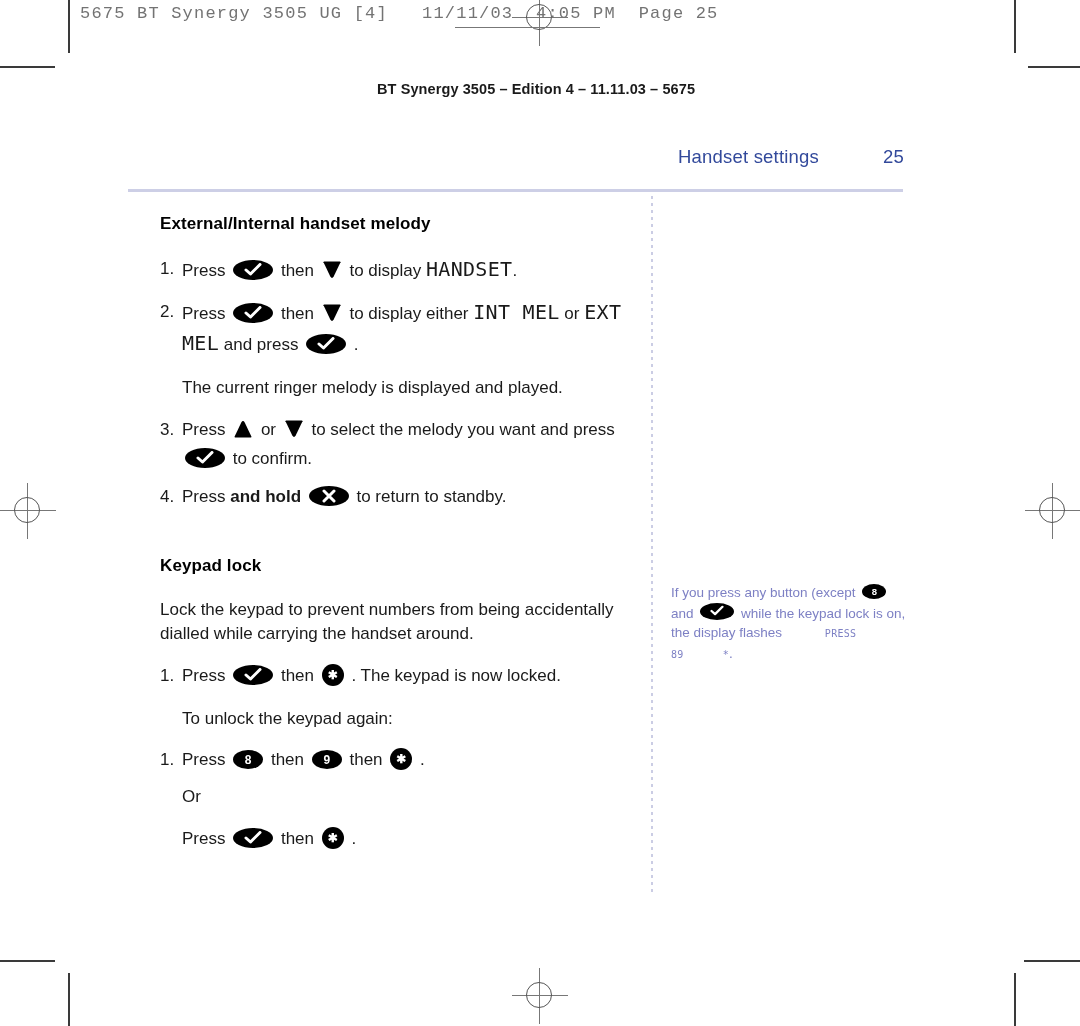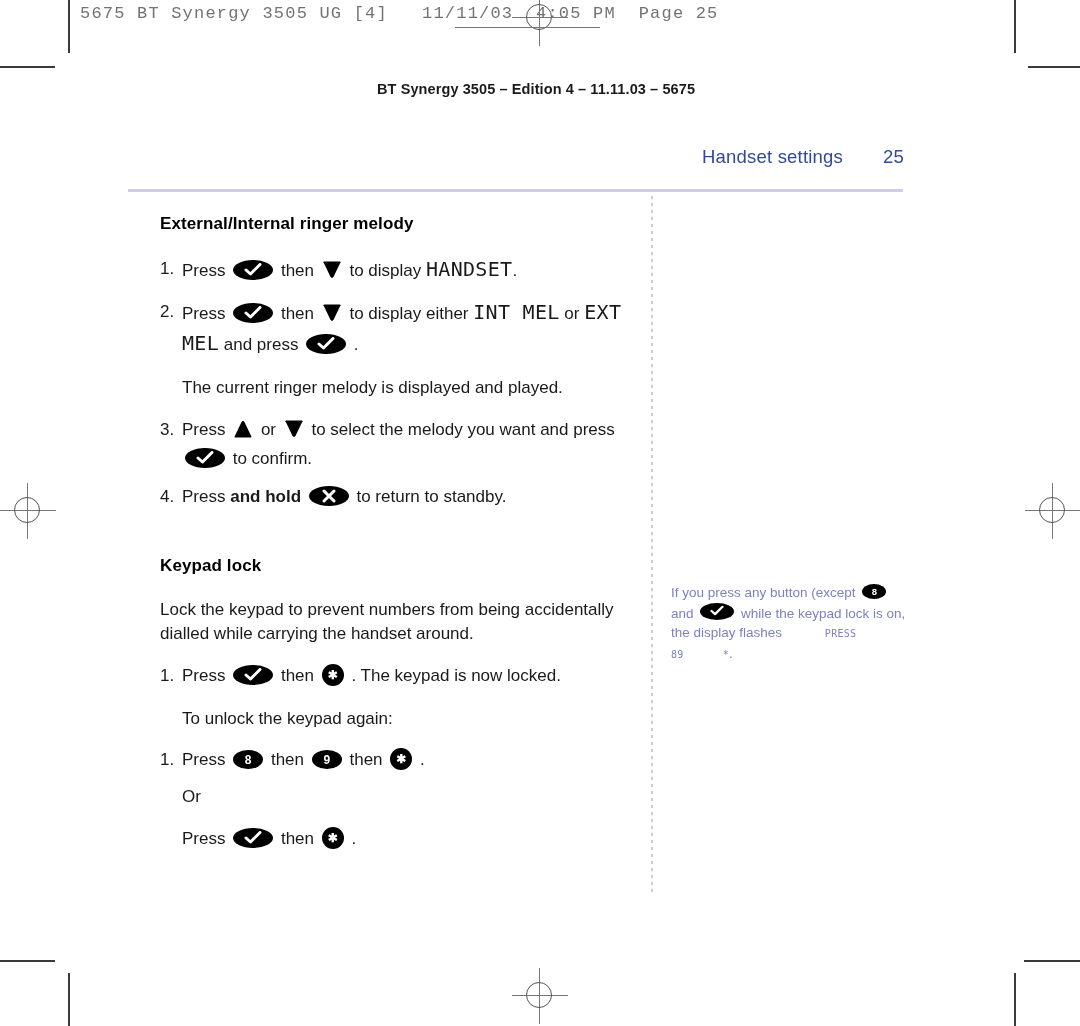--- a/index.html
+++ b/index.html
@@ -82,21 +82,21 @@
   .running-head {
     position: absolute;
     left: 500px;
     top: 146px;
     width: 404px;
     text-align: right;
     color: #32499b;
     font-size: 18.5px;
     letter-spacing: 0.2px;
   }
-  .running-head .rh-title { margin-right: 40px; }
+  .running-head .rh-title { margin-right: 64px; }
   .rule {
     position: absolute;
     left: 128px;
     top: 189px;
     width: 775px;
     height: 3px;
     background: #cdcfe6;
   }
 
   
@@ -266,21 +266,21 @@
 <div class="edition">BT Synergy 3505 – Edition 4 – 11.11.03 – 5675</div>
 
 <div class="running-head">
   <span class="rh-title">Handset settings</span><span>25</span>
 </div>
 <div class="rule"></div>
 <div class="col-divider"></div>
 
 <div class="main-col">
 
-  <h2 class="section-head">External/Internal ringer melody</h2>
+  <h2 class="section-head">External/Internal handset melody</h2>
 
   <div class="step">
     <span class="num">1.</span>
     <span>Press </span><span class="key key-oval key-check"><svg width="18" height="14" viewBox="0 0 18 14">
           <path d="M2 7 L6.5 11 L16 1.5" stroke="#fff" stroke-width="3" fill="none" stroke-linecap="round" stroke-linejoin="round"></path>
         </svg></span><span> then </span><span class="tri"><svg width="20" height="18" viewBox="0 0 20 18">
           <path d="M1.5 1.2 Q1.5 0.6 2.2 0.6 L17.8 0.6 Q18.5 0.6 18.5 1.2 L11.7 15.6 Q10 18.4 8.3 15.6 Z" fill="#000"></path>
         </svg></span><span> to display </span><span class="lcd">HANDSET</span><span>.</span>
   </div>
 

